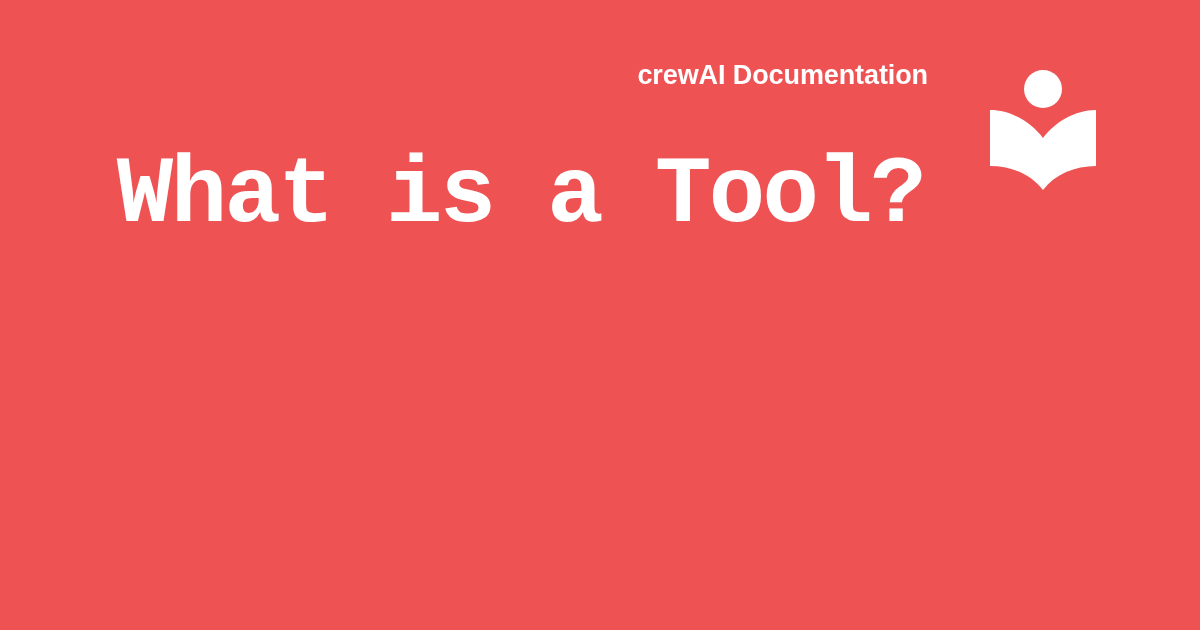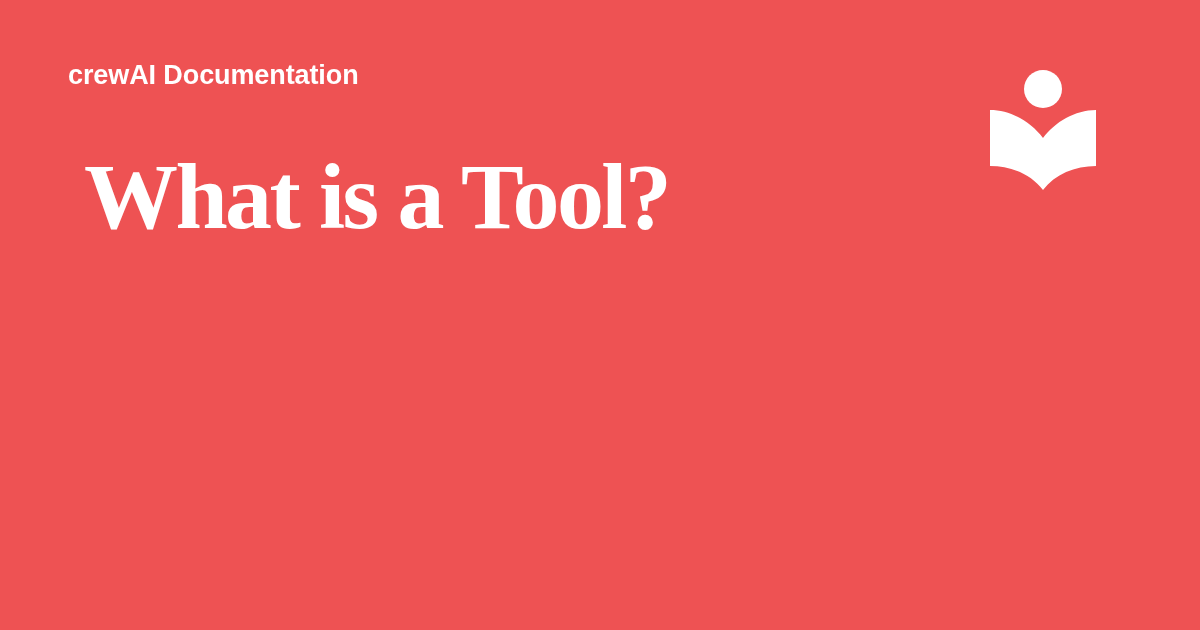--- a/index.html
+++ b/index.html
@@ -15,20 +15,21 @@
     font-family: "Liberation Sans", sans-serif;
     background: #ee5253;
   }
 
   .og-card {
     position: relative;
     width: 1200px;
     height: 630px;
     background: #ee5253;
     box-sizing: border-box;
+    text-align: right;
   }
 
   
   .text-block {
     position: absolute;
     left: 68px;
     top: 62px;
     width: 860px;
   }
 
@@ -36,24 +37,24 @@
     font-family: "Liberation Sans", sans-serif;
     font-size: 27px;
     font-weight: 700;
     line-height: 1;
     letter-spacing: -0.1px;
     color: #ffffff;
     white-space: nowrap;
   }
 
   .headline {
-    margin: 16px;
+    margin: 4px;
     padding: 0;
     margin-top: 58px;
-    font-family: Liberation Serif, serif;
+    font-family: Liberation Mono, monospace;
     font-size: 94px;
     font-weight: 700;
     line-height: 1.06;
     letter-spacing: -2.6px;
     color: #ffffff;
     white-space: nowrap;
     -webkit-font-smoothing: antialiased;
   }
 
   

